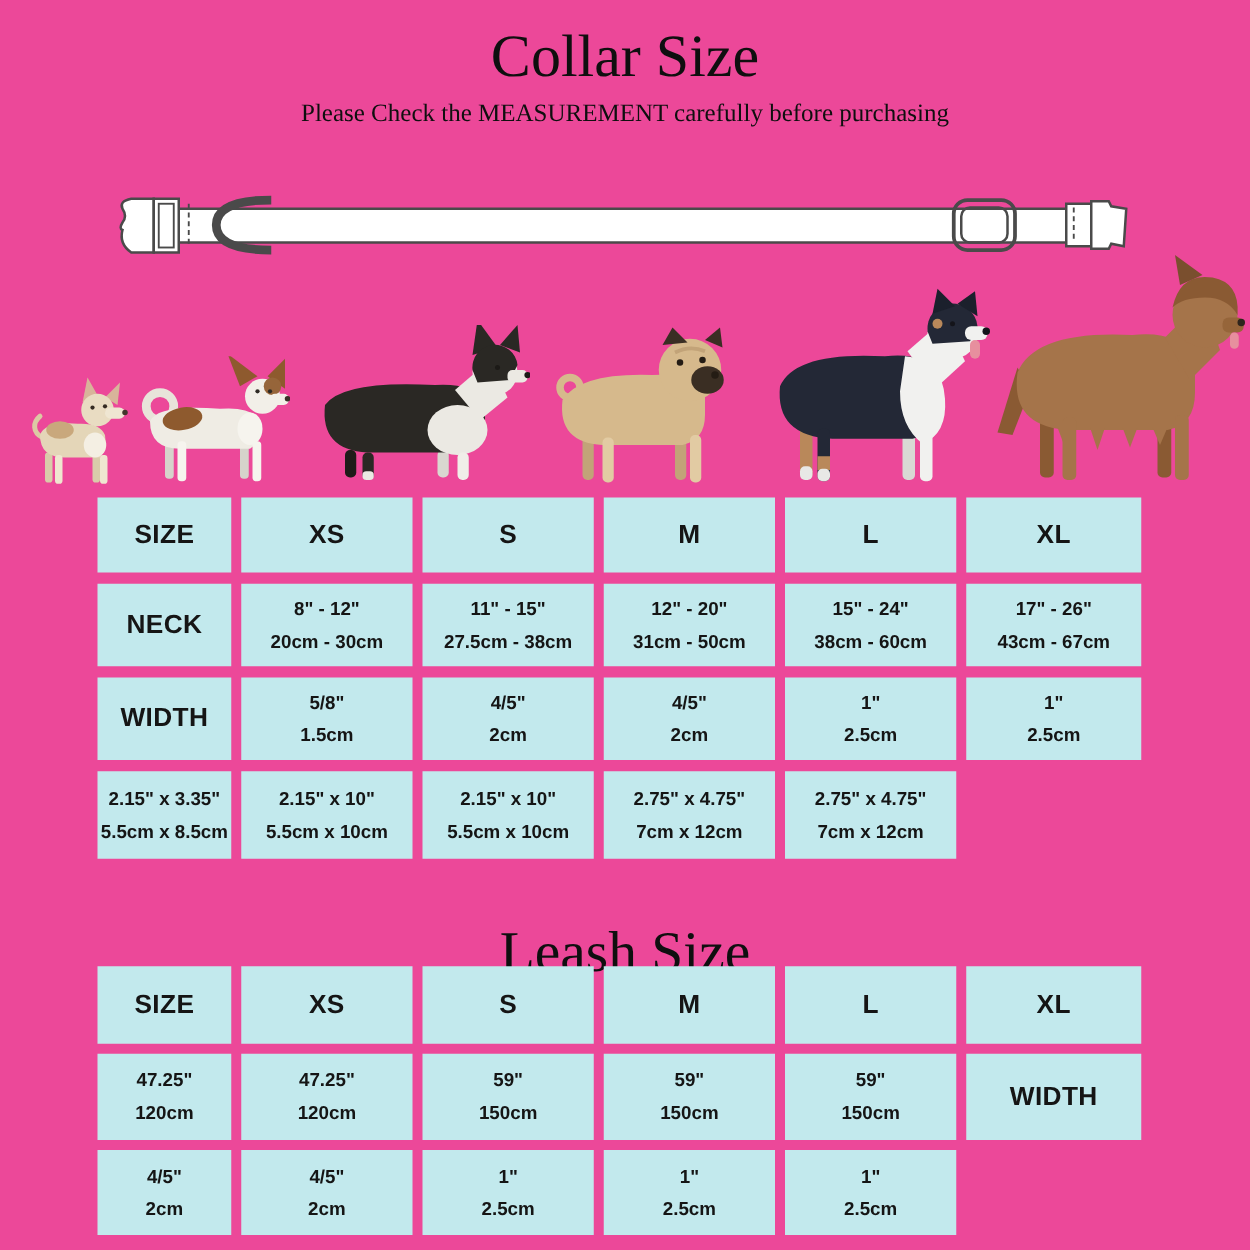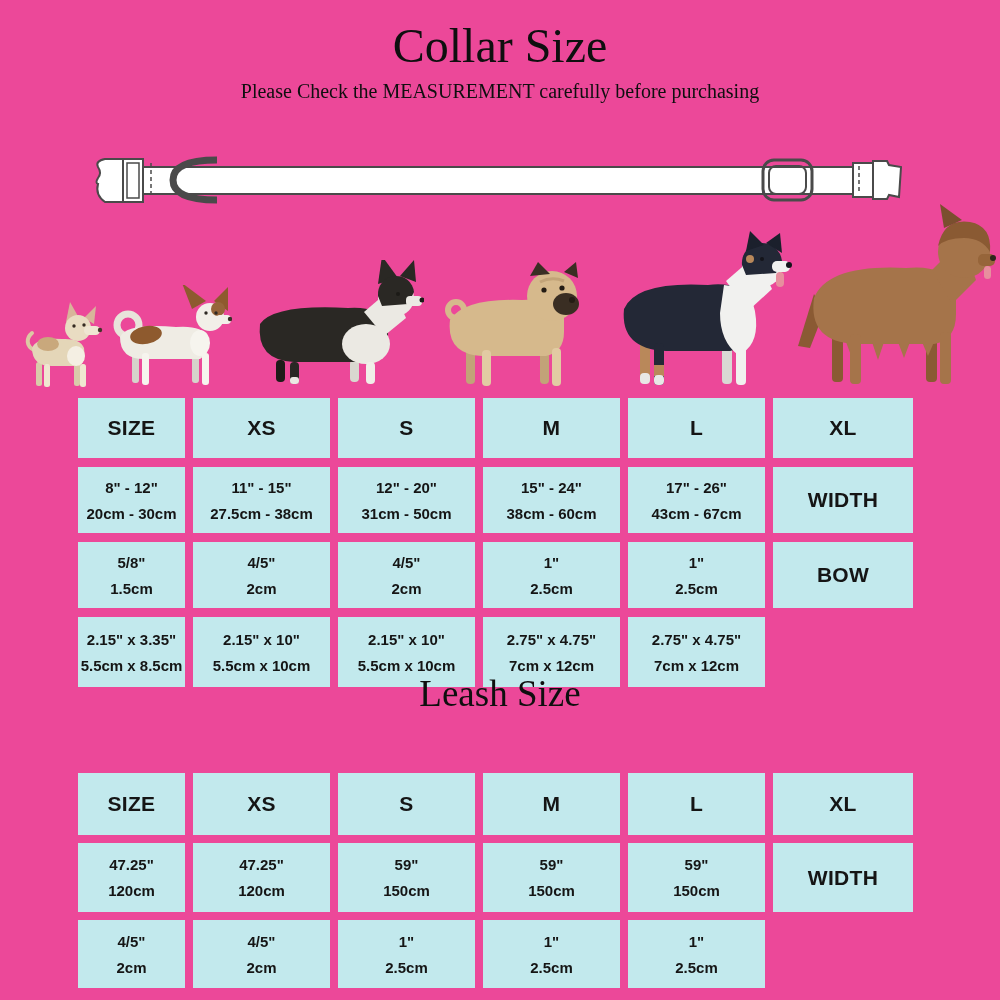--- a/index.html
+++ b/index.html
@@ -2,21 +2,21 @@
 <html style="--cell: #c2e9ed;"><head>
 <meta charset="utf-8">
 <style>
   html,body{margin:0;padding:0;background:#ffffff;}
   .page{position:relative;width:1000px;height:1000px;background:#ec4899;overflow:hidden;
         font-family:"Liberation Sans",sans-serif;}
   .title{position:absolute;left:0;width:1000px;text-align:center;color:#0f0f0f;
          font-family:"Liberation Serif",serif;font-weight:400;white-space:nowrap;}
   .main-title{top:18px;font-size:48px;}
   .subtitle{top:80px;font-size:20px;}
-  .leash-title{top:672px;font-size:37px;}
+  .leash-title{top:735px;font-size:46px;}
   .collar-svg{position:absolute;left:75px;top:135px;}
   .dog{position:absolute;}
   .grid{position:absolute;left:78px;display:grid;column-gap:8px;row-gap:9px;
         grid-template-columns:107px 137px 137px 137px 137px 140px;}
   #collar-table{top:398px;grid-template-rows:60px 66px 66px 70px;}
   #leash-table{top:773px;grid-template-rows:62px 69px 68px;row-gap:8px;}
   .cell{background:var(--cell,#c2e9ed);display:flex;flex-direction:column;align-items:center;
         justify-content:center;font-weight:bold;color:#151515;text-align:center;}
   .cell.header,.cell.label{font-size:21px;letter-spacing:.3px;}
   .cell.value{font-size:15px;gap:11px;line-height:1;}
@@ -159,20 +159,21 @@
     <rect x="190" y="66" width="7" height="13" rx="3.5" fill="#e78f9e"></rect>
   </svg>
 
   <div class="grid" id="collar-table">
       <div class="cell header">SIZE</div>
       <div class="cell header">XS</div>
       <div class="cell header">S</div>
       <div class="cell header">M</div>
       <div class="cell header">L</div>
       <div class="cell header">XL</div>
+      <div class="cell label">NECK</div>
       <div class="cell value">
         <div>8" - 12"</div>
         <div>20cm - 30cm</div>
       </div>
       <div class="cell value">
         <div>11" - 15"</div>
         <div>27.5cm - 38cm</div>
       </div>
       <div class="cell value">
         <div>12" - 20"</div>
@@ -200,21 +201,20 @@
         <div>2cm</div>
       </div>
       <div class="cell value">
         <div>1"</div>
         <div>2.5cm</div>
       </div>
       <div class="cell value">
         <div>1"</div>
         <div>2.5cm</div>
       </div>
-      <div class="cell label">BOW</div>
       <div class="cell value">
         <div>2.15" x 3.35"</div>
         <div>5.5cm x 8.5cm</div>
       </div>
       <div class="cell value">
         <div>2.15" x 10"</div>
         <div>5.5cm x 10cm</div>
       </div>
       <div class="cell value">
         <div>2.15" x 10"</div>

